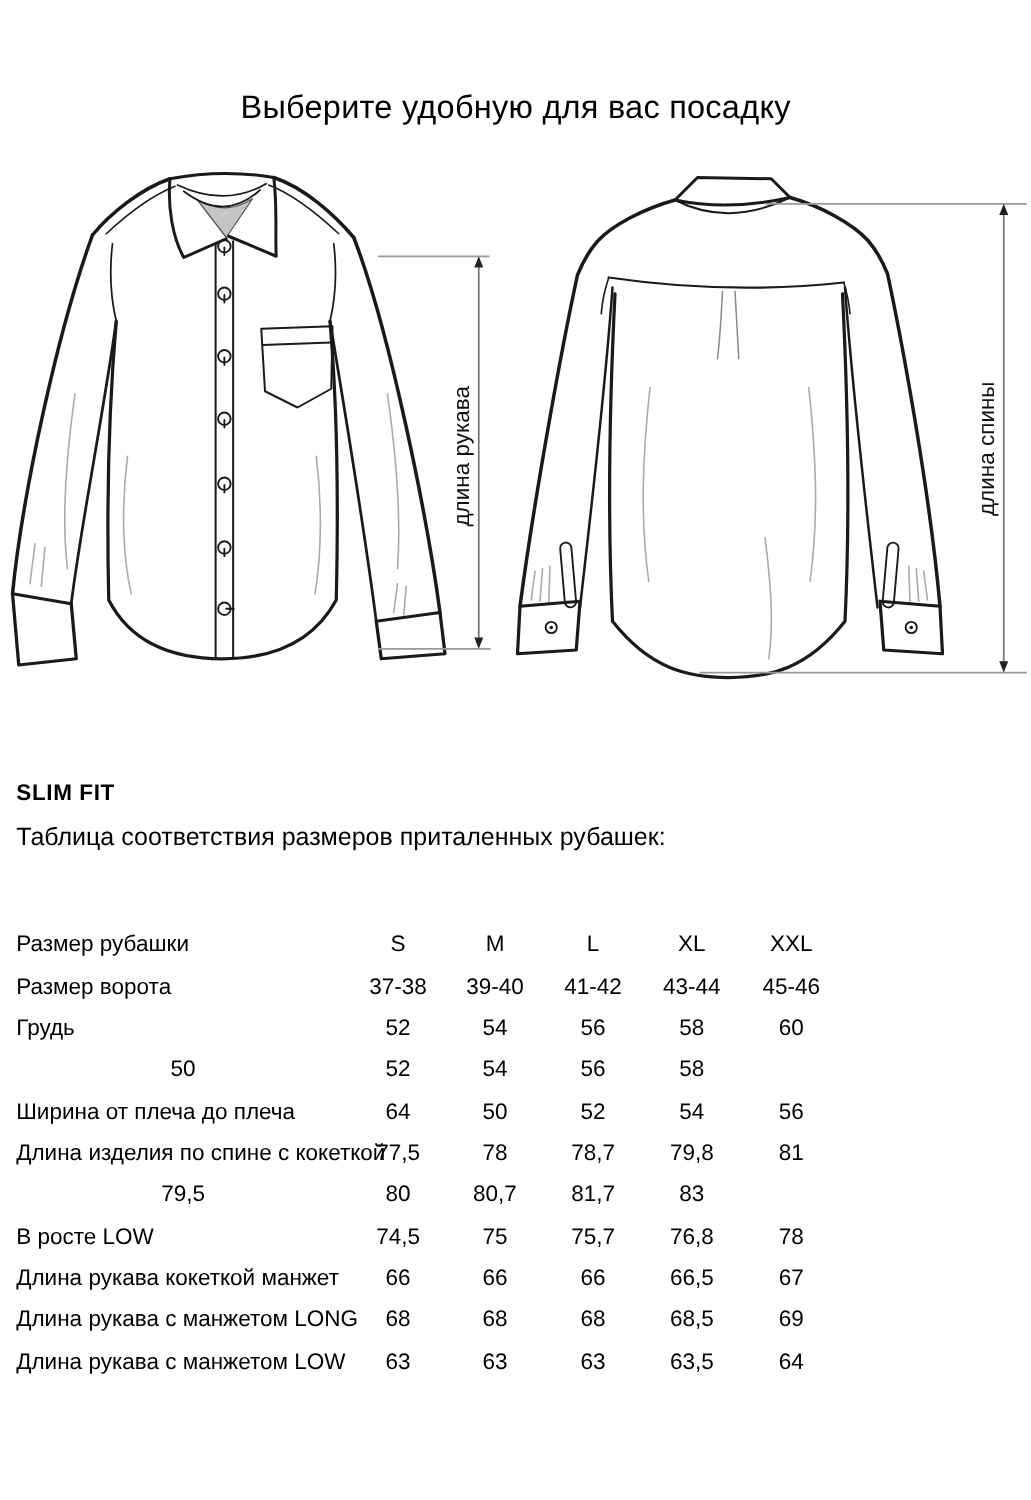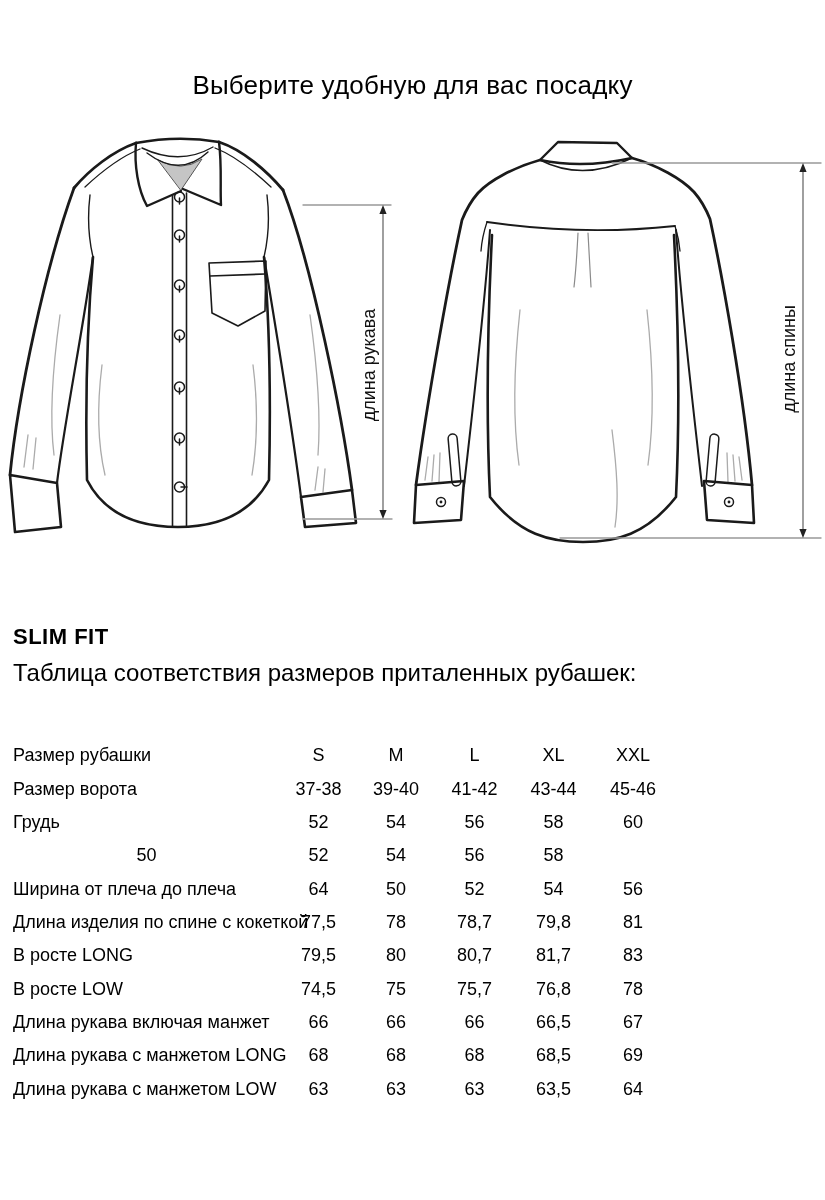--- a/index.html
+++ b/index.html
@@ -6,24 +6,24 @@
   .page{
     position:relative;width:825px;height:1200px;background:#fff;overflow:hidden;
     font-family:"Liberation Sans", sans-serif;color:#000;
   }
   .title{
     position:absolute;top:48px;left:0;width:825px;text-align:center;
     font-size:26px;line-height:30px;font-weight:400;letter-spacing:0.2px;margin-top:22px;
   }
   .drawing{position:absolute;top:135px;left:0;}
   .slim-heading{
-    position:absolute;top:624px;left:13px;font-size:22px;font-weight:700;letter-spacing:0.5px;
+    position:absolute;top:624px;left:13px;font-size:18px;font-weight:700;letter-spacing:0.5px;
   }
   .subtitle{
-    position:absolute;top:659px;left:13px;font-size:24px;font-weight:400;
+    position:absolute;top:659px;left:13px;font-size:20px;font-weight:400;
   }
   .size-table{position:absolute;top:739px;left:13px;width:680px;}
   .trow{
     display:grid;grid-template-columns:267px 77px 78px 79px 79px 80px;
     height:33.35px;align-items:center;font-size:18px;
   }
   .tlabel{text-align:left;white-space:nowrap;}
   .tval{text-align:center;}
   svg text{font-family:"Liberation Sans", sans-serif;}
 </style>
@@ -210,37 +210,36 @@
     </div>
     <div class="trow">
       <div class="tlabel">Длина изделия по спине с кокеткой</div>
       <div class="tval">77,5</div>
       <div class="tval">78</div>
       <div class="tval">78,7</div>
       <div class="tval">79,8</div>
       <div class="tval">81</div>
     </div>
     <div class="trow">
-      <div class="tlabel">В росте LONG</div>
       <div class="tval">79,5</div>
       <div class="tval">80</div>
       <div class="tval">80,7</div>
       <div class="tval">81,7</div>
       <div class="tval">83</div>
     </div>
     <div class="trow">
       <div class="tlabel">В росте LOW</div>
       <div class="tval">74,5</div>
       <div class="tval">75</div>
       <div class="tval">75,7</div>
       <div class="tval">76,8</div>
       <div class="tval">78</div>
     </div>
     <div class="trow">
-      <div class="tlabel">Длина рукава включая манжет</div>
+      <div class="tlabel">Длина рукава кокеткой манжет</div>
       <div class="tval">66</div>
       <div class="tval">66</div>
       <div class="tval">66</div>
       <div class="tval">66,5</div>
       <div class="tval">67</div>
     </div>
     <div class="trow">
       <div class="tlabel">Длина рукава с манжетом LONG</div>
       <div class="tval">68</div>
       <div class="tval">68</div>

